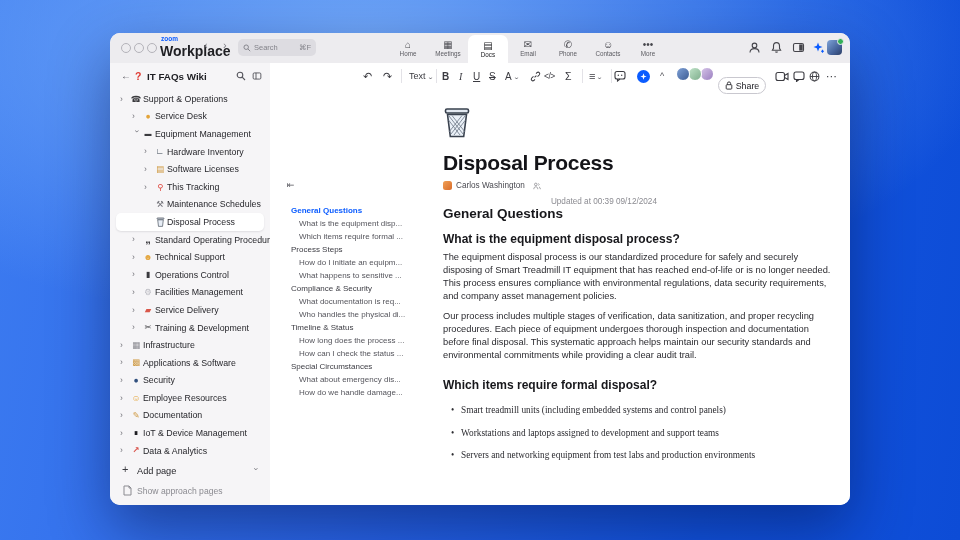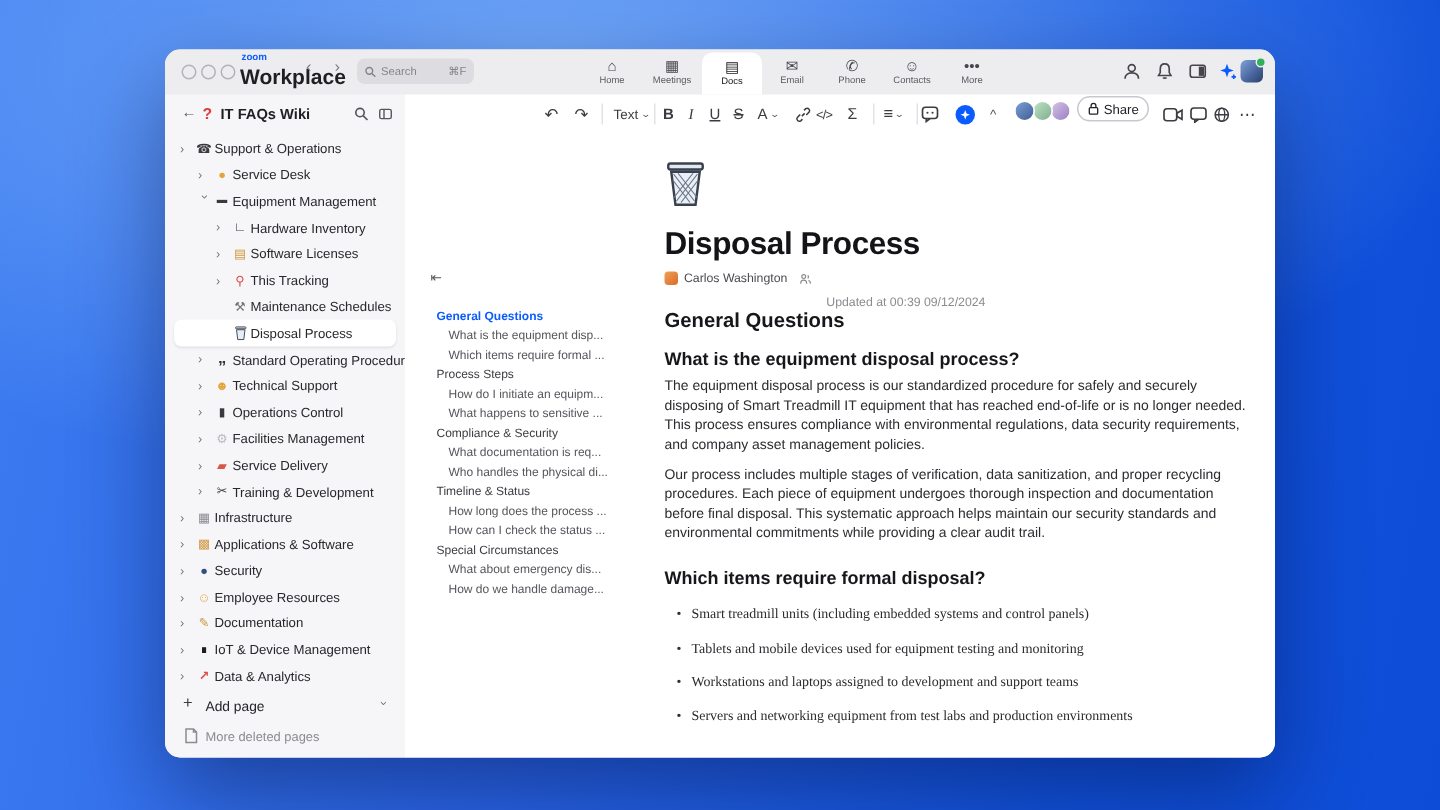--- a/index.html
+++ b/index.html
@@ -62,21 +62,21 @@
   .sb-plus{position:absolute;left:12px;top:3px;font-size:11px;color:#3a3a40;line-height:1;}
   .sb-addlbl{position:absolute;left:27px;top:4.5px;font-size:9.2px;color:#26262b;}
   .sb-addchev{position:absolute;right:12px;top:3px;font-size:8.5px;color:#6f6f76;transform:rotate(90deg);}
   .sb-foot-del{position:absolute;left:0;right:0;top:420px;height:16px;}
   .sb-dellbl{position:absolute;left:27px;top:3px;font-size:8.6px;color:#8b8b91;}
   
   .content{position:absolute;left:160px;top:30px;right:0;bottom:0;background:#fff;border-radius:0 0 10px 0;}
   .tbi{position:absolute;top:3px;height:20px;display:flex;align-items:center;color:#3b3b41;}
   .tb-div{position:absolute;top:6px;width:1px;height:14px;background:#e3e2e7;}
   .tb-caret{font-size:6px;color:#55555c;margin-left:2px;transform:scaleX(1.4);}
-  .sharebtn{position:absolute;left:448px;top:1px;width:48px;height:17px;border:1px solid #c9c8cf;
+  .sharebtn{position:absolute;left:448px;top:14px;width:48px;height:17px;border:1px solid #c9c8cf;
     border-radius:9px;background:#fff;display:flex;align-items:center;justify-content:center;gap:3px;box-sizing:border-box;}
   .sharebtn span{font-size:8.8px;color:#222228;font-weight:500;}
   .tav{position:absolute;top:4px;width:14px;height:14px;border-radius:50%;border:1.5px solid #fff;box-sizing:border-box;}
   .aiic{width:13px;height:13px;border-radius:50%;background:#0b5cff;display:flex;align-items:center;justify-content:center;}
   
   .toc-collapse{position:absolute;left:17px;top:117px;font-size:9px;color:#55555c;}
   .toc{position:absolute;left:0;top:141px;width:140px;}
   .trow{height:13px;font-size:8px;color:#4a4a51;white-space:nowrap;line-height:13px;}
   .trow.sec{padding-left:21px;color:#3b3b42;}
   .trow.itm{padding-left:29px;color:#55555c;}
@@ -315,21 +315,21 @@
       <span class="sb-addlbl">Add page</span>
       <span class="sb-addchev">›</span>
     </div>
     <div class="sb-foot-del">
       <span style="position:absolute;left:13px;top:2px">
         <svg width="9" height="11" viewBox="0 0 9 11">
               <path d="M1 1 H6 L8 3 V10 H1 Z" fill="none" stroke="#8b8b91" stroke-width="1"></path>
         <path d="M6 1 V3 H8" fill="none" stroke="#8b8b91" stroke-width="1"></path>
             </svg>
           </span>
-      <span class="sb-dellbl">More deleted pages</span>
+      <span class="sb-dellbl">Show approach pages</span>
     </div>
   </div>
 
   <div class="content">
 
     <span class="tbi" style="left:93px;font-size:11px">↶</span>
     <span class="tbi" style="left:113px;font-size:11px">↷</span>
     <span class="tb-div" style="left:131px"></span>
     <span class="tbi" style="left:139px">
       <span style="font-size:9px">Text</span>
@@ -444,21 +444,20 @@
             </svg>
         <span class="bupd">Updated at 00:39 09/12/2024</span>
       </div>
       <div class="dh2">General Questions</div>
       <div class="dq" style="top:169px">What is the equipment disposal process?</div>
       <div class="dp" style="top:188px">The equipment disposal process is our standardized procedure for safely and securely disposing of Smart Treadmill IT equipment that has reached end-of-life or is no longer needed. This process ensures compliance with environmental regulations, data security requirements, and company asset management policies.</div>
       <div class="dp" style="top:247px">Our process includes multiple stages of verification, data sanitization, and proper recycling procedures. Each piece of equipment undergoes thorough inspection and documentation before final disposal. This systematic approach helps maintain our security standards and environmental commitments while providing a clear audit trail.</div>
       <div class="dq" style="top:315px">Which items require formal disposal?</div>
       <ul class="dul">
         <li>Smart treadmill units (including embedded systems and control panels)</li>
-        <li>Tablets and mobile devices used for equipment testing and monitoring</li>
         <li>Workstations and laptops assigned to development and support teams</li>
         <li>Servers and networking equipment from test labs and production environments</li>
       </ul>
     </div>
   </div>
 
 </div>
 </div>
 
 </body></html>

